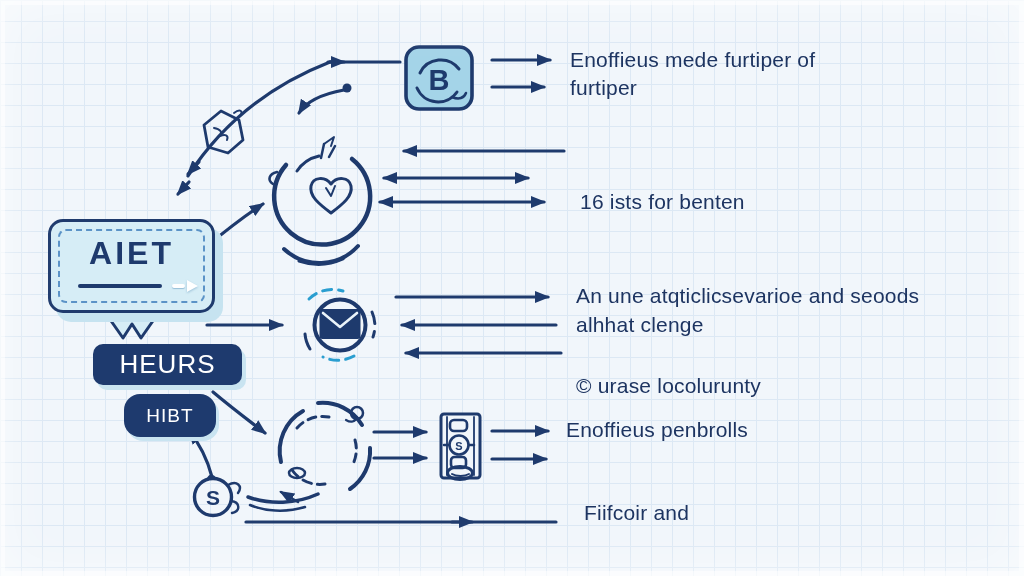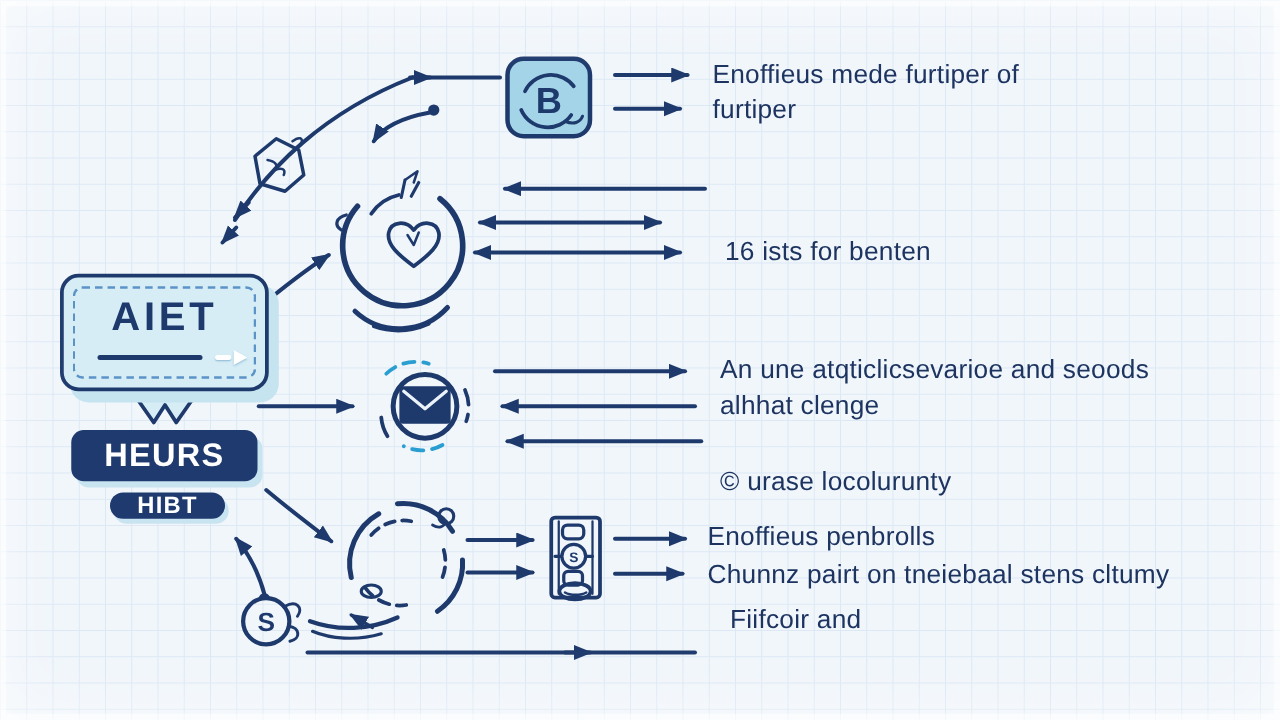--- a/index.html
+++ b/index.html
@@ -33,24 +33,24 @@
     position:absolute; left:0; right:0; top:13px; text-align:center;
     font-size:32px; font-weight:700; letter-spacing:3px; color:#1e3a6d;
   }
   .badge-line { position:absolute; left:27px; bottom:22px; width:84px; height:4px; background:#1e3a6d; border-radius:2px; }
   .badge-arrow-stem { position:absolute; right:27px; bottom:22px; width:13px; height:4px; background:#ffffff; border-radius:2px; box-shadow:0 1px 1px rgba(110,160,195,.6); }
   .badge-arrow-head { position:absolute; right:14px; bottom:18px; width:0; height:0;
     border-left:11px solid #ffffff; border-top:6px solid transparent; border-bottom:6px solid transparent;
     filter:drop-shadow(0 1px 1px rgba(110,160,195,.6)); }
   .btn {
     position:absolute; display:flex; align-items:center; justify-content:center;
-    background:#1e3a6e; color:#ffffff; font-weight:700; box-sizing:border-box;
+    background:#1e3a6e; color:#ffffff; font-weight:400; box-sizing:border-box;margin-left:36px;
   }
   .btn-primary { left:57px; top:344px; width:149px; height:41px; border-radius:10px; font-size:26px; letter-spacing:1px; box-shadow:4px 5px 0 #c9e4f1; }
-  .btn-secondary { left:88px; top:394px; width:92px; height:21px; border-radius:16px; font-size:19px; letter-spacing:1px; box-shadow:3px 4px 0 #c9e4f1; }
+  .btn-secondary { left:88px; top:394px; width:92px; height:43px; border-radius:16px; font-size:19px; letter-spacing:1px; box-shadow:3px 4px 0 #c9e4f1; }
 </style>
 </head>
 <body>
 
 <div class="canvas">
 
   <svg class="layer" width="1024" height="576" viewBox="0 0 1024 576">
     <defs>
       <marker id="ah" orient="auto-start-reverse" markerUnits="userSpaceOnUse" markerWidth="16" markerHeight="14" refX="13" refY="6">
         <path d="M0 0 L15 6 L0 12 Z" fill="#1e3a6d"></path>
@@ -169,16 +169,15 @@
   <div class="btn btn-primary">HEURS</div>
   <div class="btn btn-secondary">HIBT</div>
 
   <div class="note" style="left:570px; top:48px;">Enoffieus mede furtiper of</div>
   <div class="note" style="left:570px; top:76px;">furtiper</div>
   <div class="note" style="left:580px; top:190px;">16 ists for benten</div>
   <div class="note" style="left:576px; top:313px;">alhhat clenge</div>
   <div class="note" style="left:576px; top:284px;">An une atqticlicsevarioe and seoods</div>
   <div class="note" style="left:576px; top:340px;margin-top:34px;">© urase locolurunty</div>
   <div class="note" style="left:566px; top:418px;">Enoffieus penbrolls</div>
-  <div class="note" style="left:566px; top:448px;">Chunnz pairt on tneiebaal stens cltumy</div>
-  <div class="note" style="left:584px; top:484px;">Fiifcoir and</div>
+  <div class="note" style="left:584px; top:501px;">Fiifcoir and</div>
 
 </div>
 
 </body></html>

